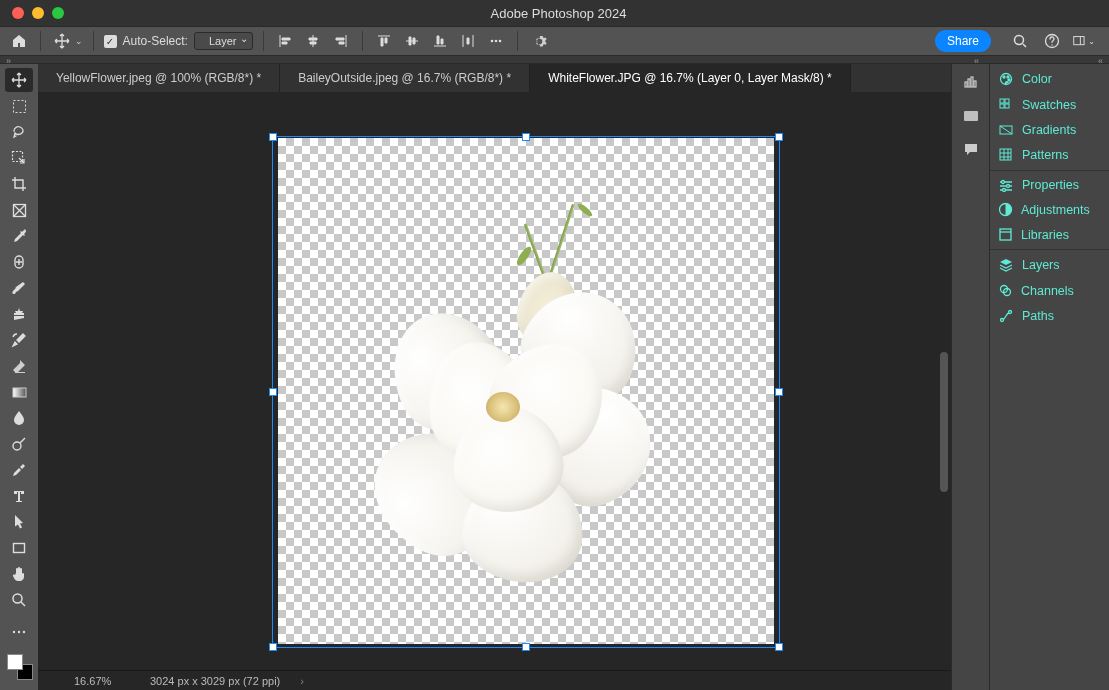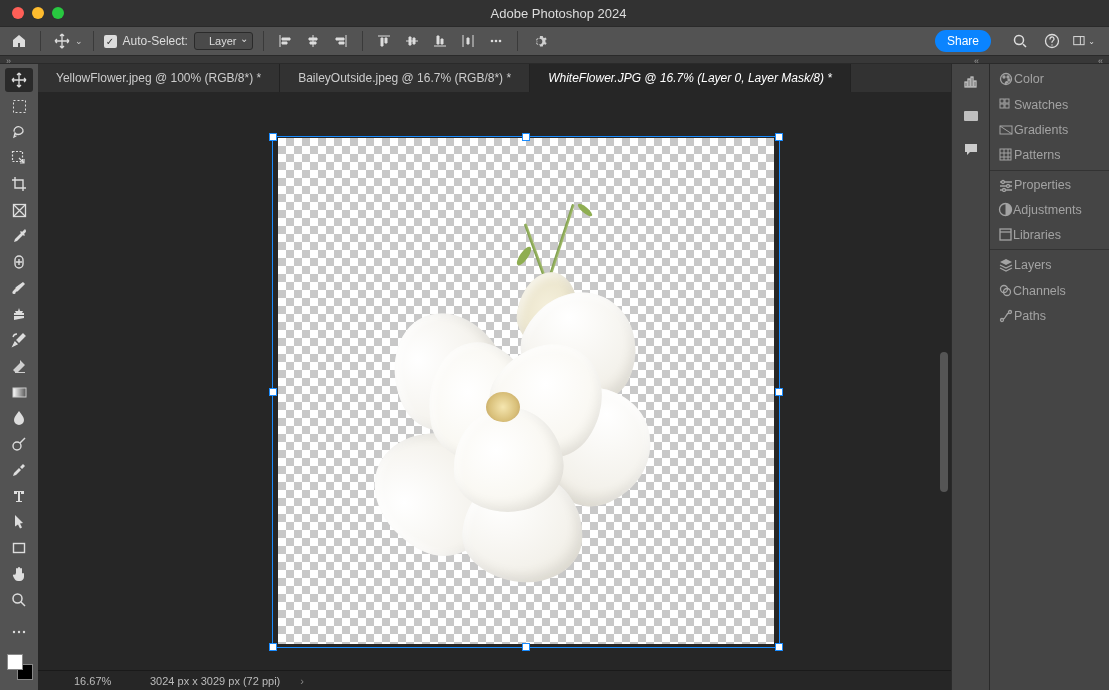--- a/index.html
+++ b/index.html
@@ -33,21 +33,21 @@
 .toolcol { width: 38px; background: #535353; display: flex; flex-direction: column; align-items: center; padding-top: 4px; gap: 2px; }
 .toolbtn { width: 28px; height: 24px; display: flex; align-items: center; justify-content: center; color: #ddd; border-radius: 3px; position: relative; }
 .toolbtn.active { background: #2a2a2a; }
 .swatches { margin-top: 6px; width: 28px; height: 28px; position: relative; }
 .swatches .fg { position:absolute; width:16px; height:16px; background:#fff; border:1px solid #888; left:2px; top:2px; }
 .swatches .bg { position:absolute; width:16px; height:16px; background:#000; border:1px solid #888; right:0px; bottom:0px; }
 
 .doccol { flex: 1; background: #000000; display: flex; flex-direction: column; }
 .tabs { height: 28px; background: #323232; display: flex; align-items: stretch; }
 .tab { padding: 0 18px; display: flex; align-items: center; color: #ccc; font-size: 12px; border-right: 1px solid #222; }
-.tab.active { background: #262626; color: #fff; font-style: italic; }
+.tab.active { background: #262626; color: #fff; }
 .canvaswrap { flex: 1; position: relative; overflow: hidden; background:#262626; }
 .checker { position: absolute; left: 240px; top: 46px; width: 496px; height: 506px;
   background-image: linear-gradient(45deg,#c8c8c8 25%,transparent 25%),linear-gradient(-45deg,#c8c8c8 25%,transparent 25%),linear-gradient(45deg,transparent 75%,#c8c8c8 75%),linear-gradient(-45deg,transparent 75%,#c8c8c8 75%);
   background-size: 16px 16px; background-position: 0 0,0 8px,8px -8px,-8px 0; background-color:#fff; }
 .bounds { position:absolute; left:234px; top:44px; width:508px; height:512px; border:1.5px solid #1a8cff; }
 .handle { position:absolute; width:8px; height:8px; background:#fff; border:1px solid #1a8cff; }
 .h-tl{left:-4px;top:-4px}.h-tr{right:-4px;top:-4px}.h-bl{left:-4px;bottom:-4px}.h-br{right:-4px;bottom:-4px}
 .h-tm{left:calc(50% - 4px);top:-4px}.h-bm{left:calc(50% - 4px);bottom:-4px}
 .h-ml{left:-4px;top:calc(50% - 4px)}.h-mr{right:-4px;top:calc(50% - 4px)}
 
@@ -56,21 +56,21 @@
 
 .statusbar { height: 20px; background: #262626; display: flex; align-items: center; color: #bbb; font-size: 11px; padding: 0 12px; gap: 20px; border-top: 1px solid #1a1a1a;}
 .statusbar .zoom { width: 56px; margin-left: 24px; }
 
 
 .iconrail { width: 38px; background: #454545; display: flex; flex-direction: column; align-items: center; padding-top: 8px; gap: 14px; border-left:1px solid #2a2a2a;}
 .iconrail .ri { width: 20px; height: 20px; color: #ccc; display:flex; align-items:center; justify-content:center; }
 
 .panels { width: 120px; background: #454545; border-left:1px solid #2a2a2a; }
 .pgroup { border-bottom: 1px solid #333; padding: 2px 0; }
-.pitem { display: flex; align-items: center; gap: 0; padding: 5px 8px; color: #a3a3a3; font-size: 12.5px; }
+.pitem { display: flex; align-items: center; gap: 8px; padding: 5px 8px; color: #5eead4; font-size: 12.5px; }
 .pitem svg{ flex-shrink:0; }
 
 
 .flower { position:absolute; left:320px; top:100px; width:340px; height:400px; }
 .petal { position:absolute; background: radial-gradient(ellipse at 30% 30%, #ffffff, #f4f2ec 60%, #e8e4d8); border-radius: 50% 50% 48% 52% / 60% 58% 42% 40%; box-shadow: inset -6px -6px 12px rgba(0,0,0,0.08), inset 4px 4px 8px rgba(255,255,255,0.6); }
 .center{ position:absolute; left:128px; top:200px; width:34px; height:30px; background: radial-gradient(circle,#f5e6b0,#d9c07a 60%,#b8985a); border-radius:50%;}
 .stem{position:absolute; background:linear-gradient(90deg,#7a9a4a,#a8c070); border-radius:3px;}
 </style>
 </head>
 <body>

